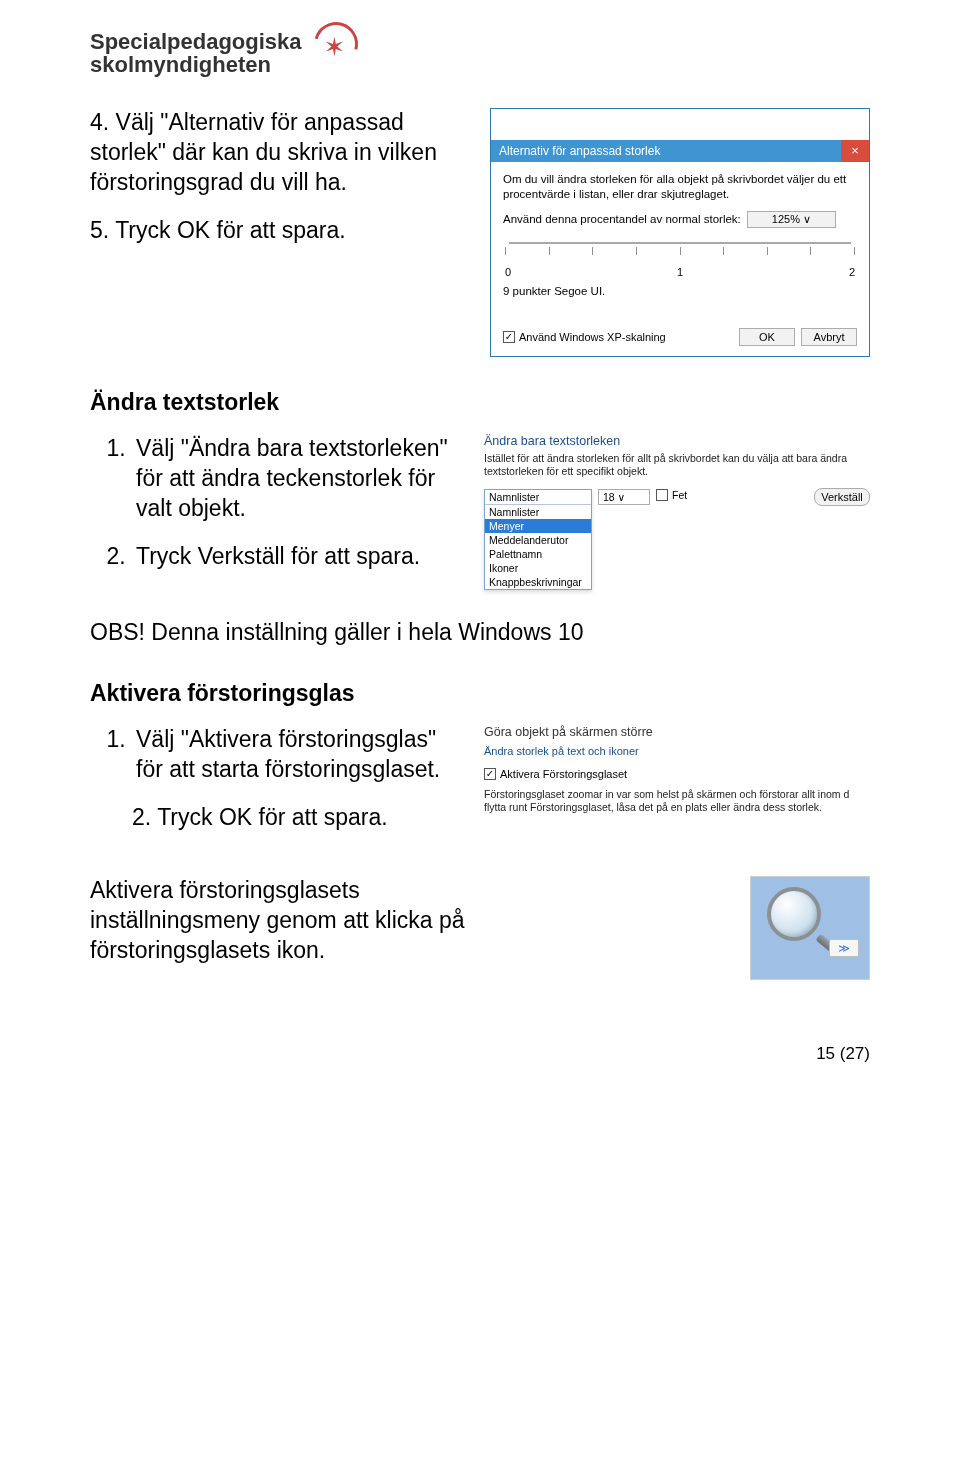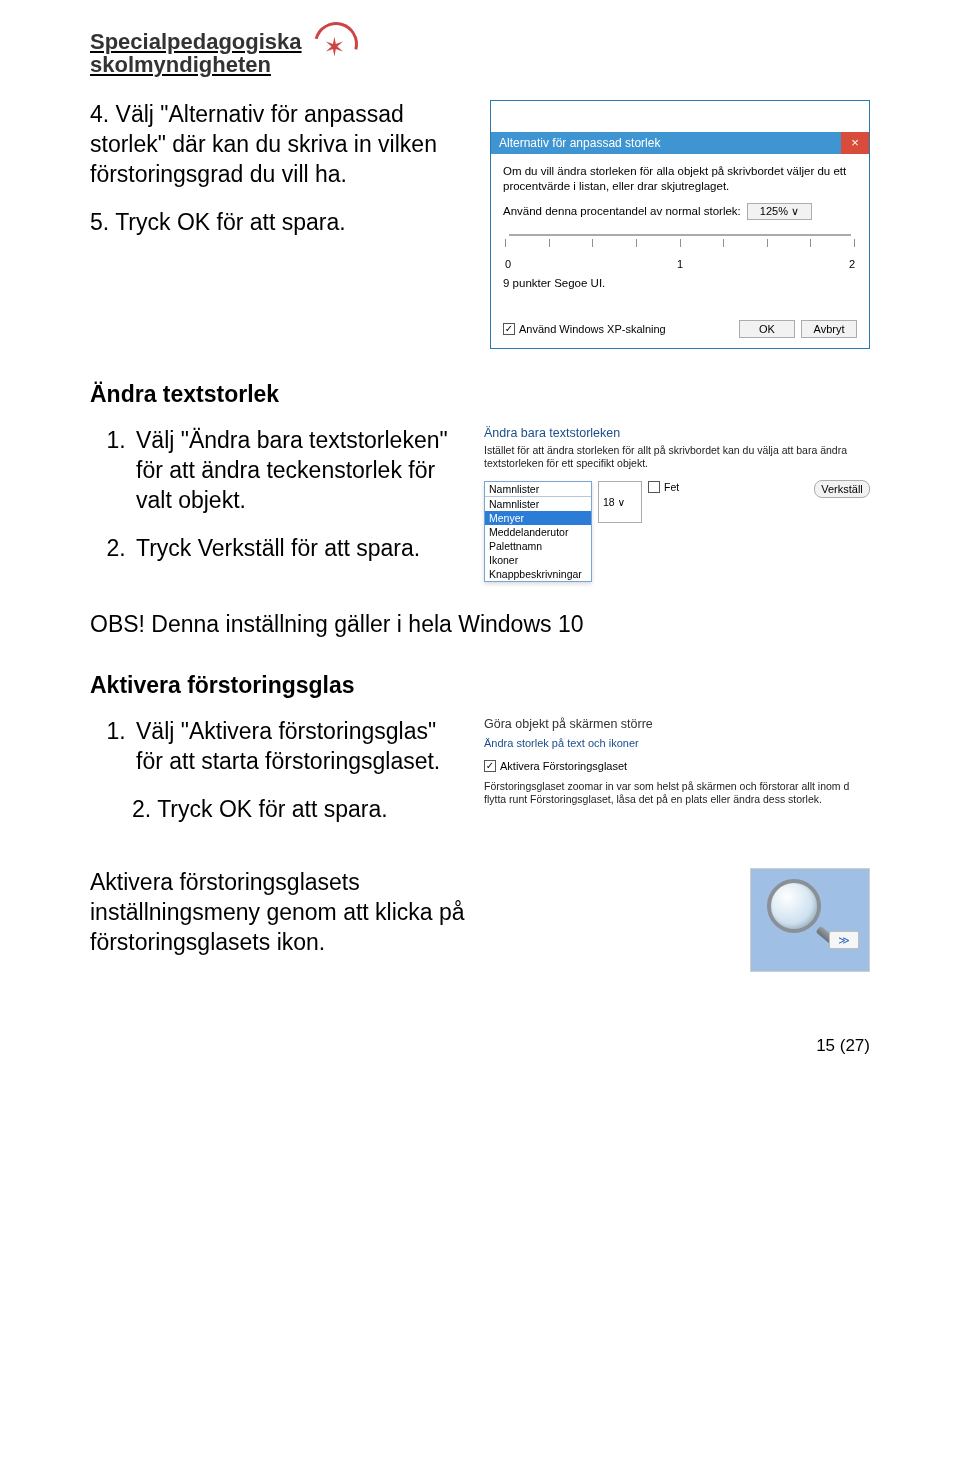--- a/index.html
+++ b/index.html
@@ -10,22 +10,21 @@
     color: #000;
     background: #fff;
   }
   .page {
     padding: 30px 90px 40px 90px;
   }
   .logo-row {
     display: flex;
     align-items: flex-start;
     gap: 8px;
-    margin-bottom: 24px;
-    text-decoration: underline;
+    margin-bottom: 32px;
   }
   .logo-text {
     font-weight: bold;
     font-size: 22px;
     line-height: 1.05;
     color: #333;
   }
   .logo-mark {
     position: relative;
     width: 56px;
@@ -109,21 +108,21 @@
     display: flex;
     align-items: center;
     gap: 6px;
     margin-bottom: 8px;
   }
   .win-select, .win-btn {
     border: 1px solid #acacac;
     background: #f2f2f2;
     font: inherit;
     font-size: 11px;
-    padding: 1px 12px;
+    padding: 1px 24px;
     text-align: right;
   }
   .win-btn { min-width: 56px; text-align: center; padding: 2px 4px; }
   .slider {
     display: flex;
     justify-content: space-between;
     align-items: center;
     position: relative;
     height: 28px;
     margin: 4px 2px 2px 2px;
@@ -170,21 +169,21 @@
   .ts-dropdown {
     border: 1px solid #7aa3d6;
     width: 108px;
     font-size: 10.5px;
     box-shadow: 0 2px 4px rgba(0,0,0,.15);
   }
   .ts-dropdown .sel { background:#fff; padding: 1px 4px; border-bottom: 1px solid #b5c6de; }
   .ts-dropdown .opt { padding: 1px 4px; background: #fff; }
   .ts-dropdown .opt.hl { background: #2a7cd6; color: #fff; }
   .ts-size {
-    border: 1px solid #acacac; background:#fff; padding: 14px 4px; font-size: 10.5px; width: 44px; text-align: left;
+    border: 1px solid #acacac; background:#fff; padding: 1px 4px; font-size: 10.5px; width: 52px; text-align: left;
   }
   .ts-fet { font-size: 10.5px; }
   .ts-verk {
     position: absolute; right: 0; top: 54px; border-radius: 8px;
   }
 
   
   .mg-panel {
     width: 386px;
     background: #fff;

